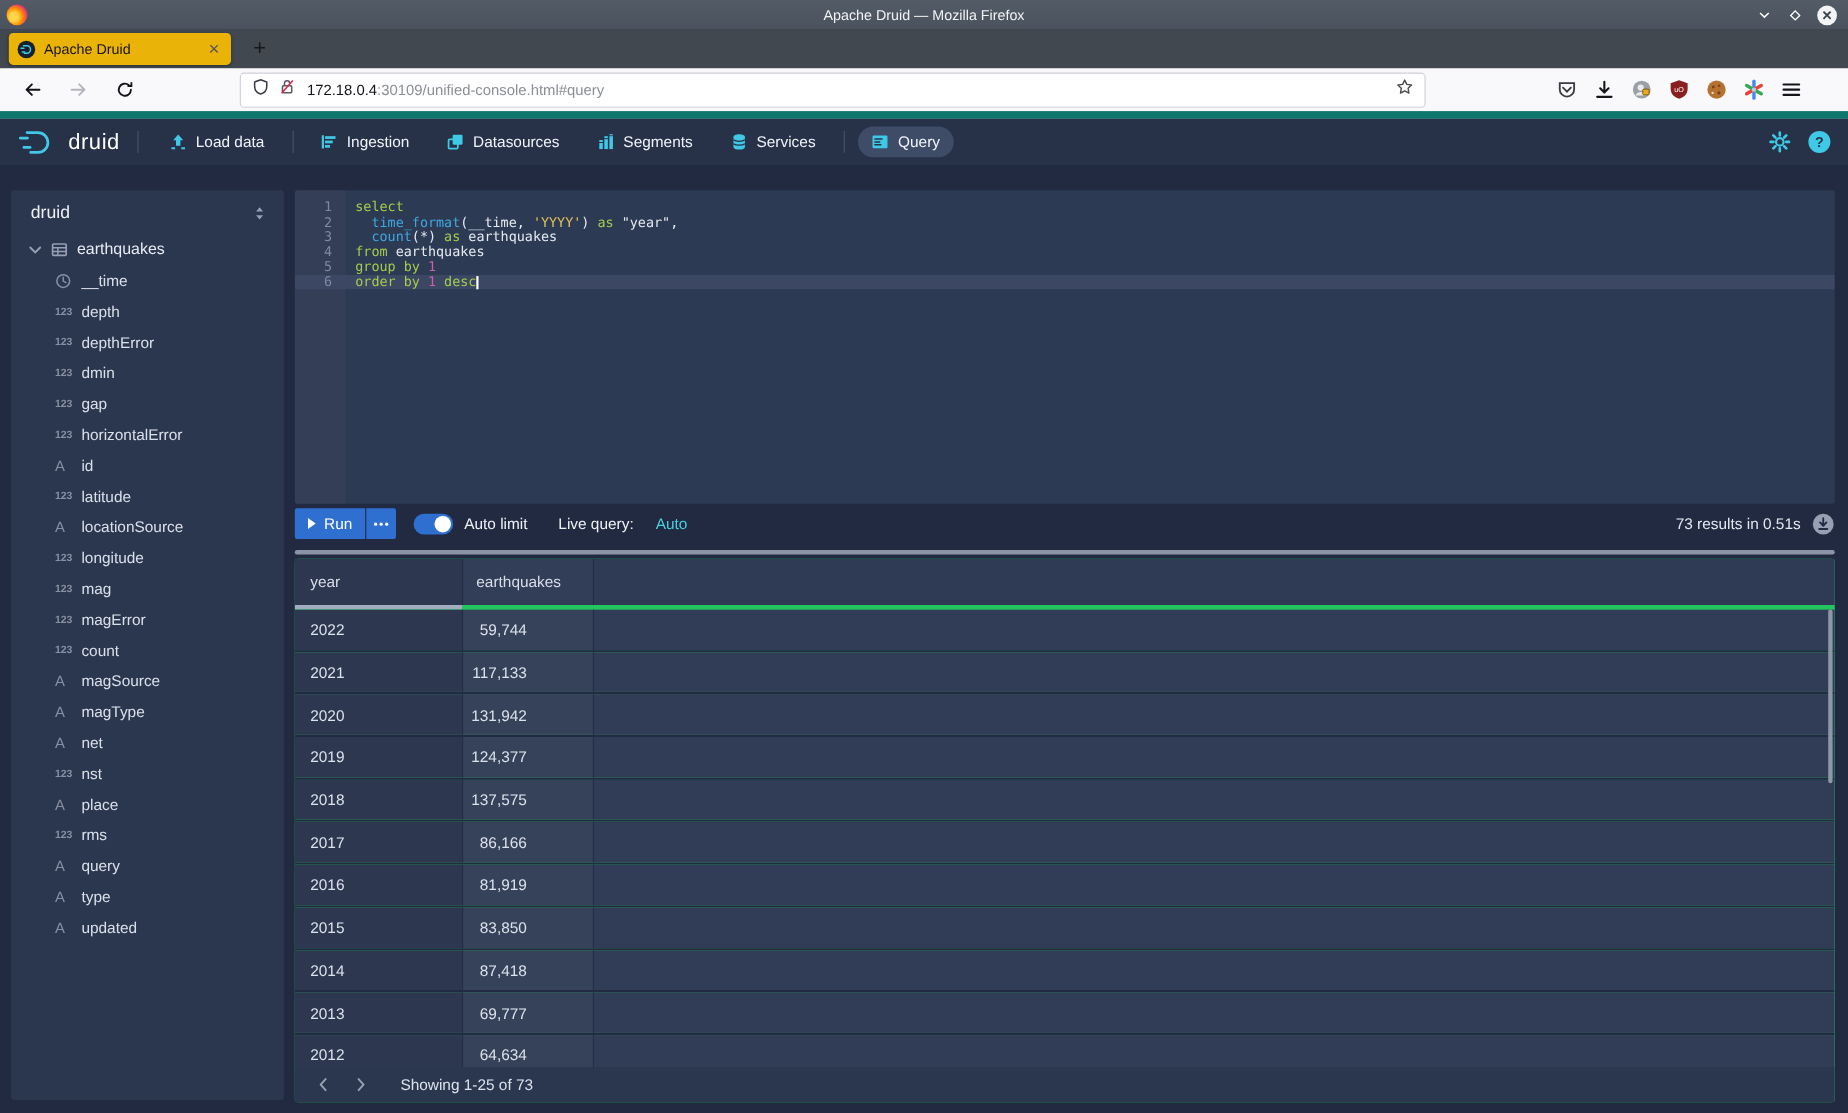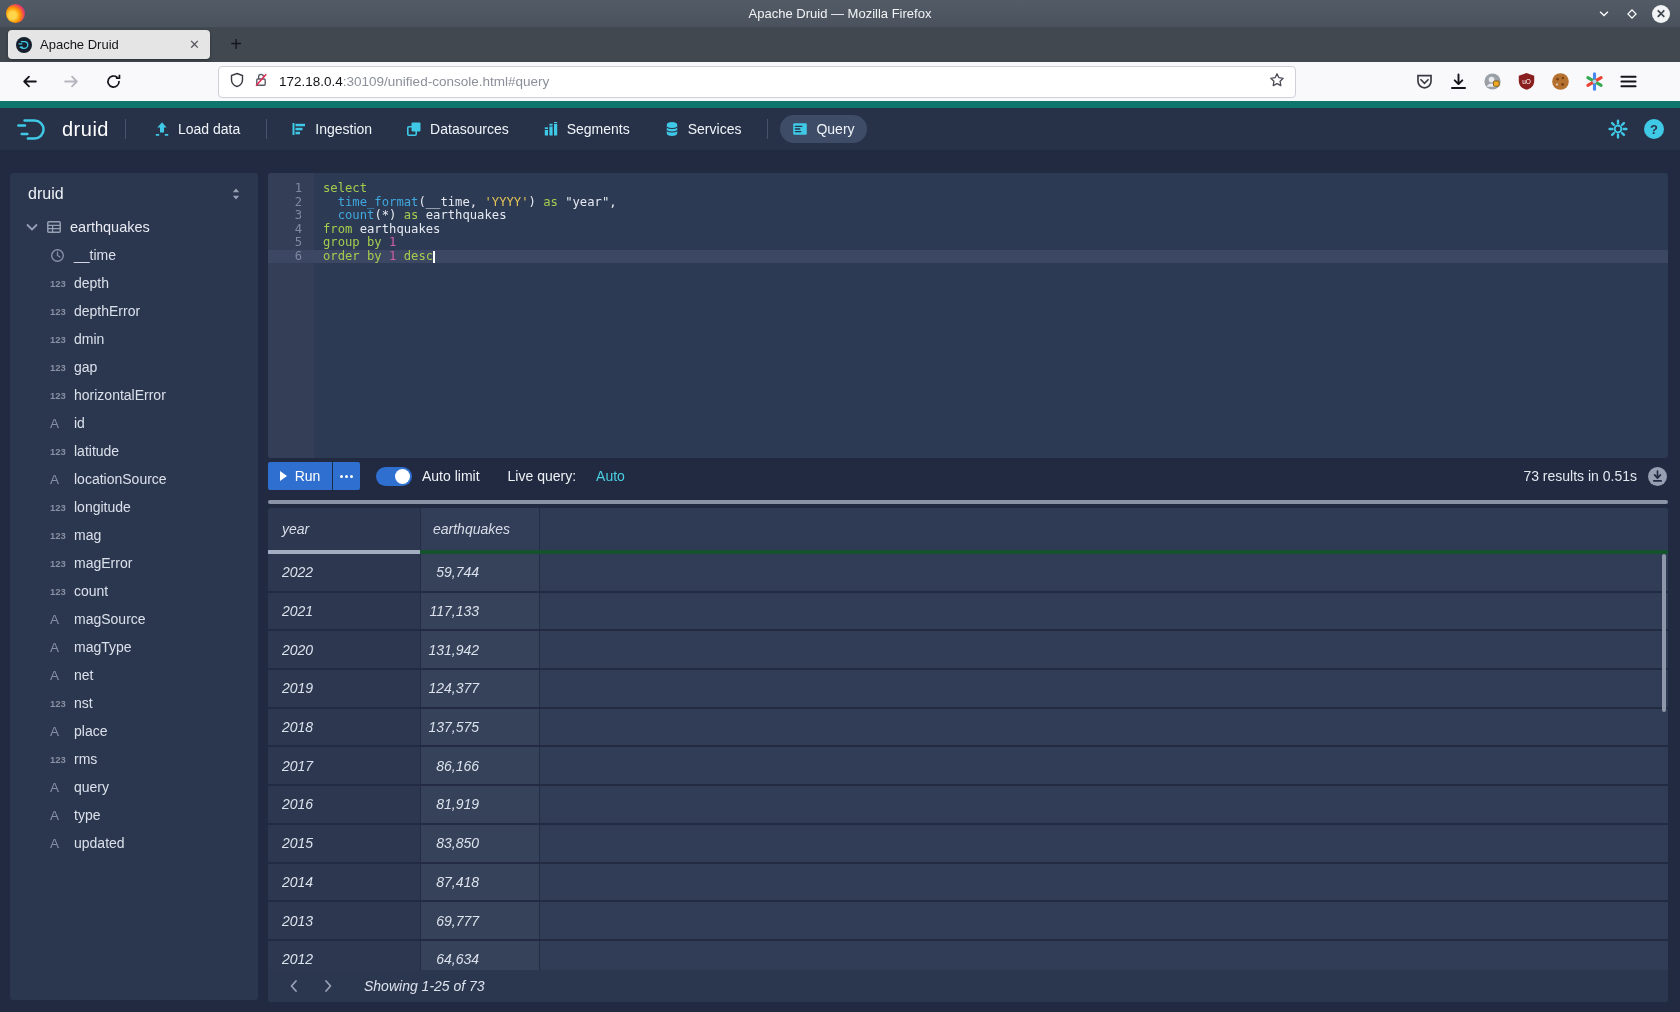--- a/index.html
+++ b/index.html
@@ -13,21 +13,21 @@
     background:radial-gradient(circle at 35% 60%, #ffd54a 0 22%, #ff9500 45%, #e6356b 72%, #7542e4 100%); }
   .win-title { position:absolute; left:0; right:0; text-align:center; color:#f2f3f5; font-size:13px; }
   .win-controls { position:absolute; right:10px; top:0; height:27px; display:flex; align-items:center; gap:12px; }
   .win-controls .wc { width:16px; height:16px; display:flex; align-items:center; justify-content:center; }
   .wc svg { width:14px; height:14px; }
   .wc-close { width:18px; height:18px; border-radius:50%; background:#f2f3f5; color:#3b434c;
     font-size:12px; font-weight:bold; display:flex; align-items:center; justify-content:center; }
 
   
   .tabstrip { position:absolute; left:0; top:27px; width:1680px; height:35px; background:#42484f; display:flex; align-items:flex-end; }
-  .tab { margin:3px 0 3px 8px; width:202px; height:29px; background:#e5e5e5; border-radius:4px;
+  .tab { margin:3px 0 3px 8px; width:202px; height:29px; background:#eab308; border-radius:4px;
     display:flex; align-items:center; padding:0 8px; box-shadow:0 1px 3px rgba(0,0,0,.35); }
   .favicon { width:16px; height:16px; border-radius:50%; background:#16202e; position:relative; flex:none; }
   .favicon svg { position:absolute; inset:2px; width:12px; height:12px; }
   .tab-title { font-size:13px; color:#15141a; margin-left:8px; flex:1; white-space:nowrap; overflow:hidden; }
   .tab-close { color:#55555e; font-size:13px; padding:0 2px; }
   .newtab { width:28px; height:28px; margin:0 0 4px 12px; display:flex; align-items:center; justify-content:center;
     color:#14171b; font-size:20px; font-weight:300; }
 
   
   .toolbar { position:absolute; left:0; top:62px; width:1680px; height:46px; background:#f9f9fb;
@@ -113,22 +113,22 @@
   .rb-live b { color:#49cfe2; font-weight:normal; margin-left:20px; }
   .rb-spacer { flex:1; }
   .rb-summary { color:#e3e8f0; font-size:14px; }
   .dl-icon { width:21px; height:21px; margin-left:10px; color:#97a0b3; }
   .dl-icon svg { width:21px; height:21px; }
 
   
   .hscroll { position:absolute; left:268px; right:12px; top:350px; height:4px; background:#8b93a6; border-radius:2px; }
 
   
-  .results { position:absolute; left:268px; right:12px; top:358px; bottom:10px; background:#14532d;
-    border-radius:3px; overflow:hidden;font-style:italic; }
+  .results { position:absolute; left:268px; right:12px; top:358px; bottom:10px; background:#22c55e;
+    border-radius:3px; overflow:hidden; }
   .rheader { position:absolute; left:0; top:0; right:0; height:42px; display:flex; }
   .rheader .hc { display:flex; align-items:center; font-size:14px; color:#d8dde8; }
   .hc1 { width:152px; background:#2d3750; padding-left:14px; }
   .hc2 { width:120px; background:#323e58; padding-left:12px; border-left:1px solid #232d45; border-right:1px solid #232d45; }
   .hcf { flex:1; background:#2f3a54; }
   .sortline { position:absolute; left:0; top:42px; width:152px; height:4px; background:#a3adc2; }
   .rows { position:absolute; left:0; right:0; top:46px; bottom:32px; overflow:hidden; }
   .trow { display:flex; height:38.7px; border-bottom:2px solid #222b42; }
   .trow .tc { display:flex; align-items:center; font-size:14px; color:#dce2ec; }
   .tc1 { width:152px; background:#2d3850; padding-left:14px; }

